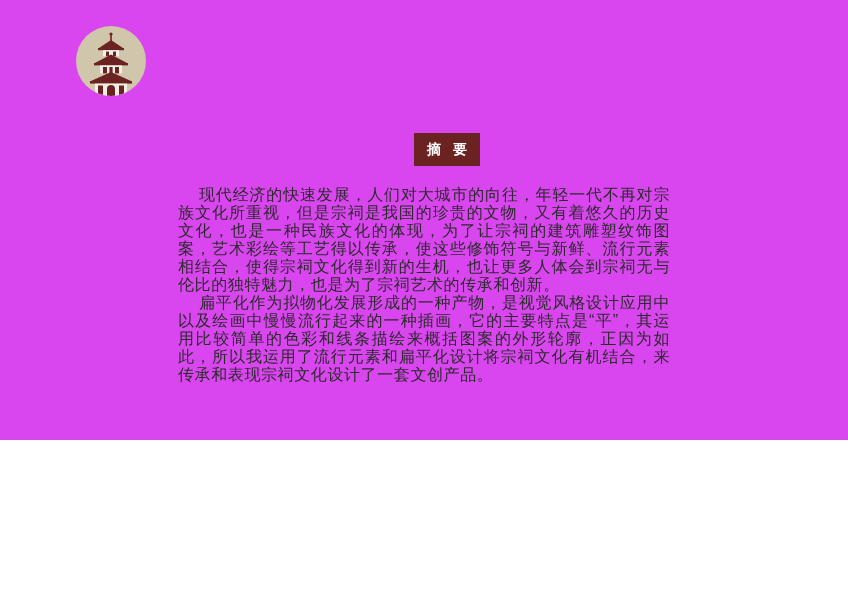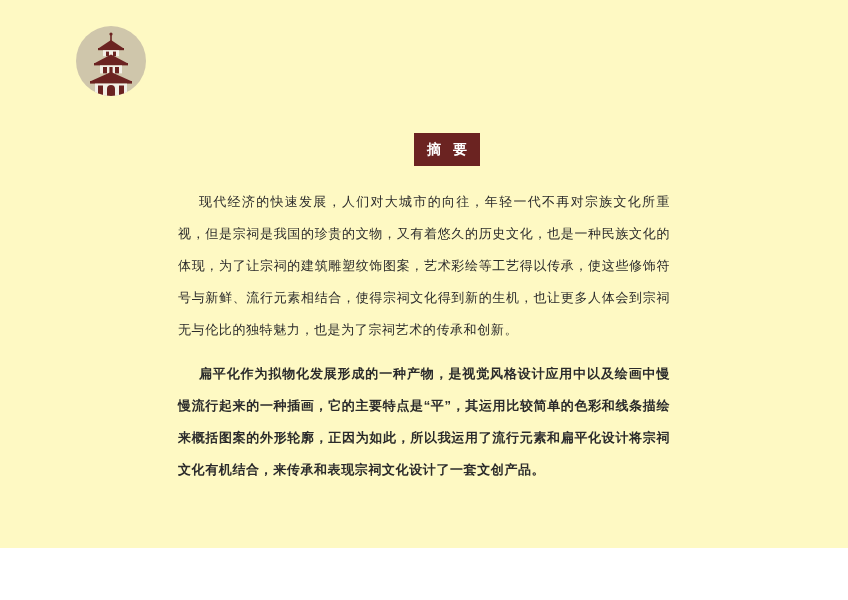--- a/index.html
+++ b/index.html
@@ -9,22 +9,22 @@
   body {
     width: 848px;
     height: 600px;
     background: #ffffff;
     font-family: "Liberation Sans", sans-serif;
     overflow: hidden;
   }
   .page {
     position: relative;
     width: 848px;
-    height: 548px;
-    background: #fef9c3;
+    height: 440px;
+    background: #d946ef;
     box-sizing: border-box;
   }
 
   
   .logo-wrap {
     position: absolute;
     left: 76px;
     top: 26px;
     width: 70px;
     height: 70px;
@@ -66,31 +66,30 @@
 
   
   .abstract {
     position: absolute;
     left: 178px;
     top: 186px;
     width: 492px;
   }
   .abstract p {
     margin: 0 0 0 0;
-    font-size: 13px;
-    line-height: 32px;
+    font-size: 16px;
+    line-height: 18px;
     color: #2b2b2b;
     text-align: justify;
     text-justify: inter-ideograph;
     text-indent: 21px;
     letter-spacing: 0.6px;
   }
   .abstract p + p {
-    margin-top: 12px;
-    font-weight: bold;
+    margin-top: 0px;
   }
 
   
   .keywords {
     position: absolute;
     left: 230px;
     top: 437px;
     width: 440px;
     font-size: 10.5px;
     line-height: 20px;

